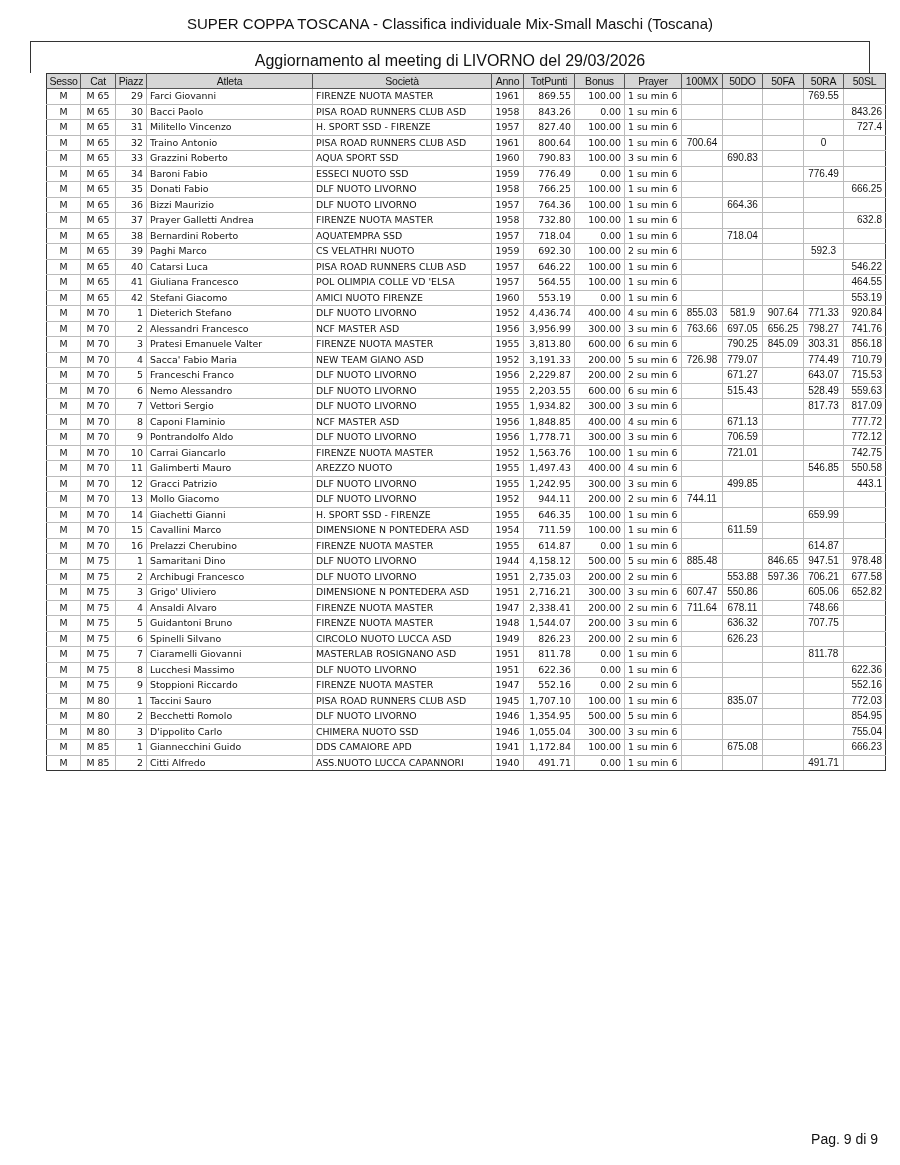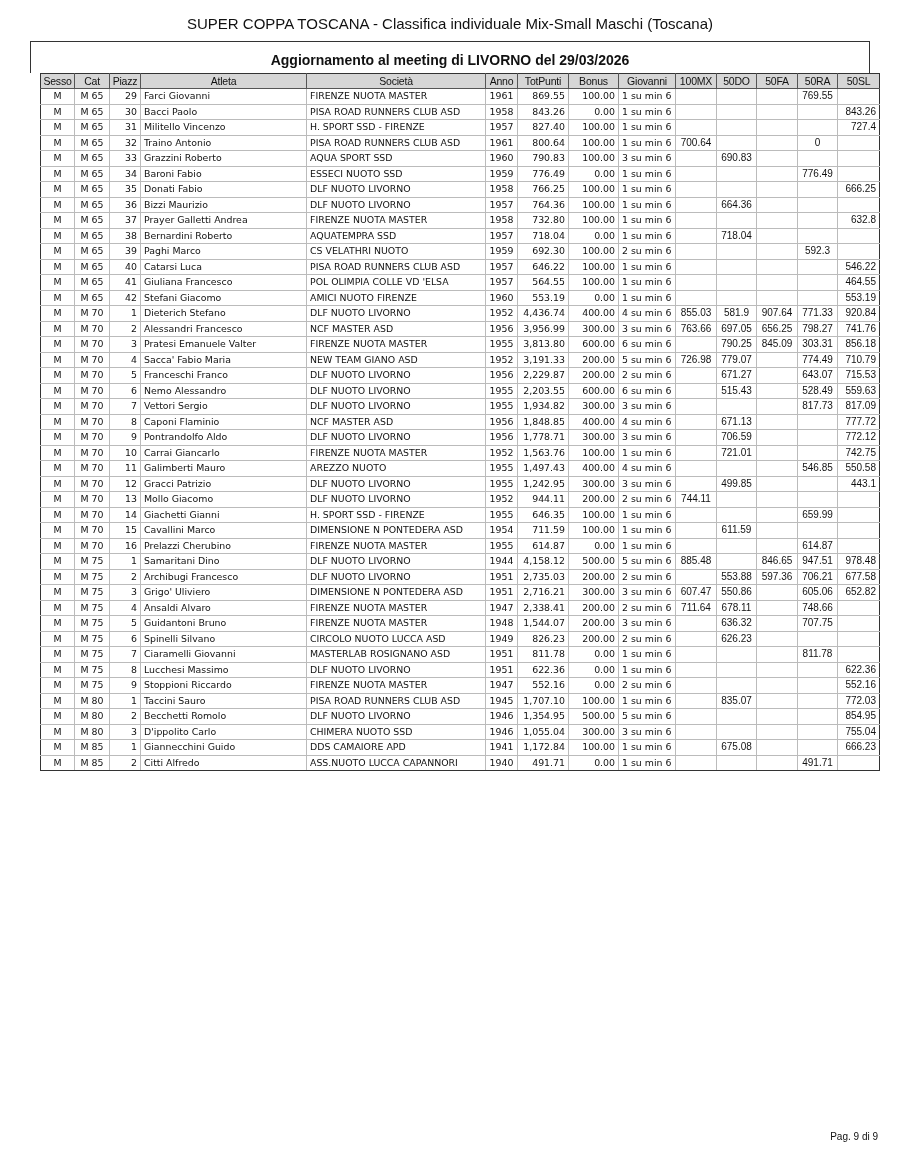--- a/index.html
+++ b/index.html
@@ -1,33 +1,33 @@
 <!DOCTYPE html>
 <html><head>
 <meta charset="utf-8">
 <style>
   html, body { margin:0; padding:0; background:#ffffff; }
   body { width:900px; height:1165px; position:relative; overflow:hidden; font-family:"Liberation Sans", sans-serif; color:#111; }
   .doc-title { position:absolute; top:15px; left:0; width:900px; text-align:center; font-size:15px; font-family:"Liberation Sans", sans-serif; }
   .frame { position:absolute; left:30px; top:41px; width:838px; border:1.5px solid #333; border-bottom:none; height:31px; }
-  .frame-title { position:absolute; left:0; right:0; top:10px; text-align:center; font-size:14px; font-weight:bold; }
-  table.grid { position:absolute; left:40px; top:73px; border-collapse:collapse; table-layout:fixed; width:839px; font-family:"DejaVu Sans", sans-serif; font-size:9.4px; }
+  .frame-title { position:absolute; left:0; right:0; top:10px; text-align:center; font-size:16px; font-weight:normal; }
+  table.grid { position:absolute; left:46px; top:73px; border-collapse:collapse; table-layout:fixed; width:839px; font-family:"DejaVu Sans", sans-serif; font-size:9.4px; }
   table.grid th { background:#d6d6d6; font-weight:normal; height:14px; border:1px solid #555; border-top:1.5px solid #333; padding:0 2px; text-align:center; font-family:"Liberation Sans", sans-serif; font-size:10.5px; letter-spacing:-0.2px; }
   table.grid td { height:14.5px; border:1px solid #bbb; padding:0 3px; white-space:nowrap; overflow:hidden; line-height:14px; }
   table.grid td.c { text-align:center; }
   table.grid td.r { text-align:right; }
   table.grid td.l { text-align:left; }
   table.grid td.ev { text-align:center; font-family:"Liberation Sans", sans-serif; font-size:10px; }
   table.grid td.evr { text-align:right; font-family:"Liberation Sans", sans-serif; font-size:10px; }
   table.grid td.first { border-left:1.5px solid #333; }
   table.grid td.last { border-right:1.5px solid #333; }
   table.grid tr:last-child td { border-bottom:1.5px solid #333; }
   table.grid th.first { border-left:1.5px solid #333; }
   table.grid th.last { border-right:1.5px solid #333; }
-  .page-num { position:absolute; right:22px; top:1131px; font-size:10px; }
+  .page-num { position:absolute; right:22px; top:1131px; font-size:14px; }
 </style>
 </head>
 <body>
 
 <div class="doc-title">SUPER COPPA TOSCANA - Classifica individuale Mix-Small Maschi (Toscana)</div>
 
 <div class="frame">
   <div class="frame-title">Aggiornamento al meeting di LIVORNO del 29/03/2026</div>
 </div>
 
@@ -51,21 +51,21 @@
   <thead>
     <tr id="header-row">
         <th class="first">Sesso</th>
         <th>Cat</th>
         <th>Piazz</th>
         <th>Atleta</th>
         <th>Società</th>
         <th>Anno</th>
         <th>TotPunti</th>
         <th>Bonus</th>
-        <th>Giovanni</th>
+        <th>Prayer</th>
         <th>100MX</th>
         <th>50DO</th>
         <th>50FA</th>
         <th>50RA</th>
         <th class="last">50SL</th>
       </tr>
   </thead>
   <tbody id="table-body">
       <tr>
         <td class="c first">M</td>

